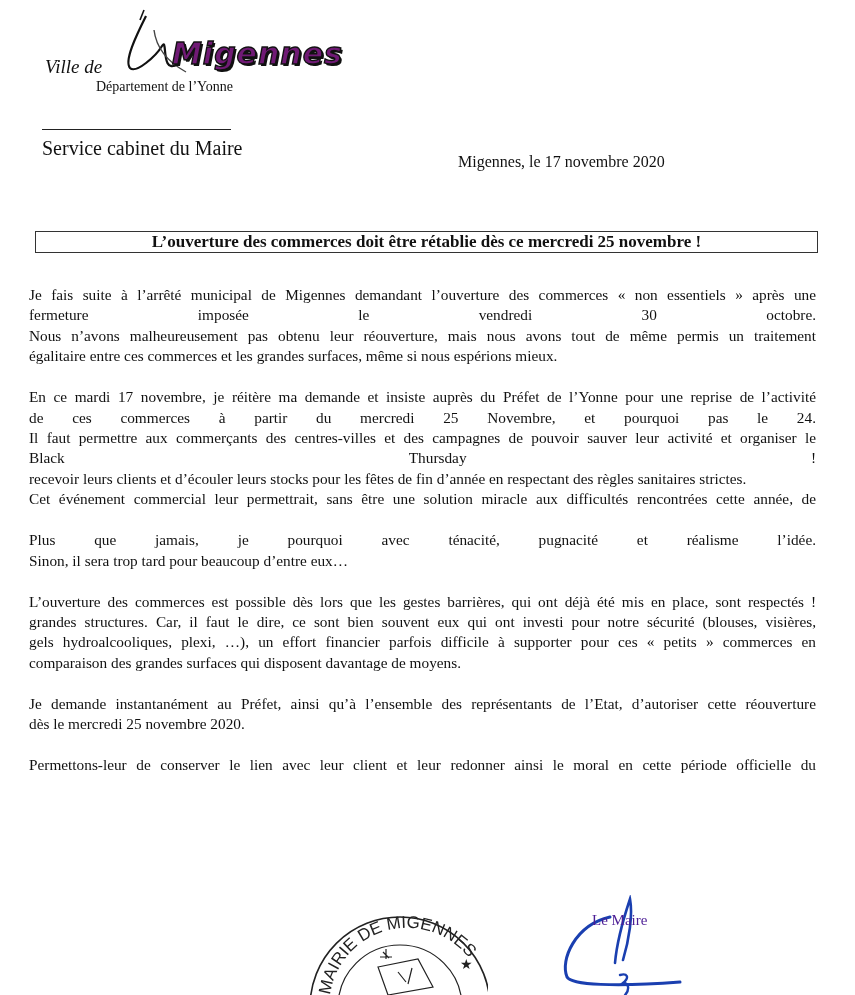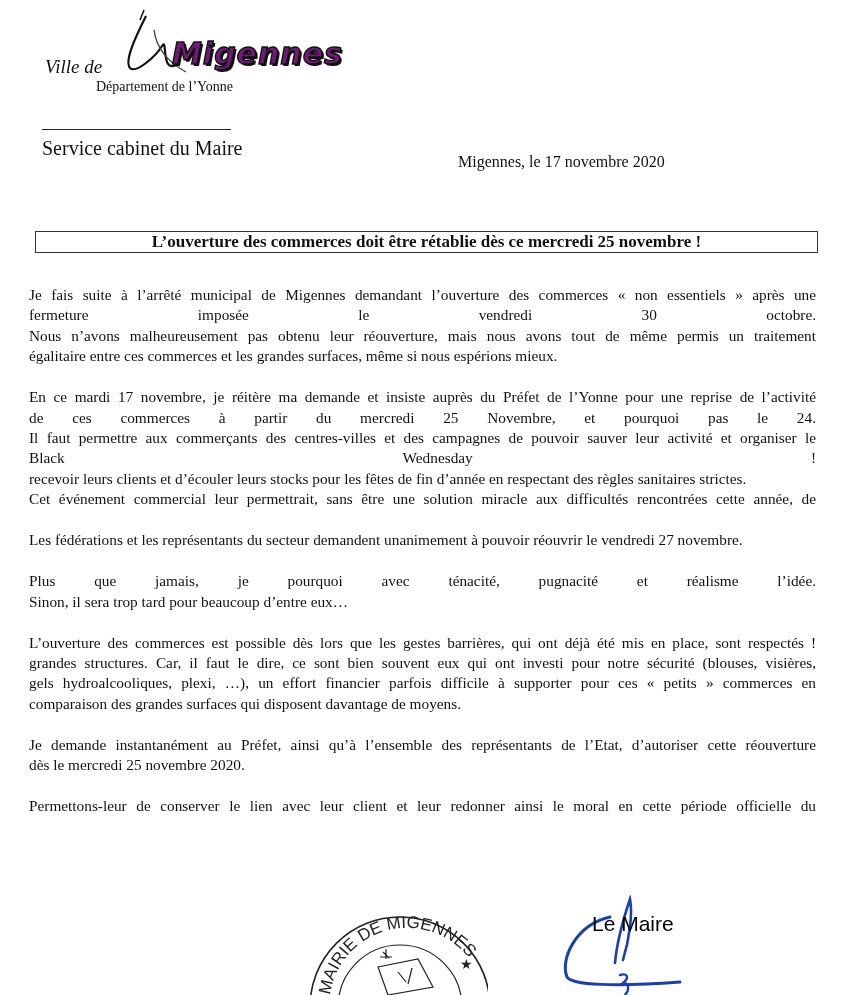--- a/index.html
+++ b/index.html
@@ -43,21 +43,21 @@
     .body-text {
       left: 29px; top: 285px; width: 787px;
       font-size: 15.3px; line-height: 20.4px;
     }
     .para { margin: 0 0 20.6px 0; text-align: justify; }
     .line { display: block; }
     .line.just { text-align: justify; text-align-last: justify; }
     .stamp { left: 308px; top: 897px; width: 180px; height: 98px; }
     .signature { left: 555px; top: 895px; width: 150px; height: 100px; }
     .maire-label {
-      left: 592px; top: 912px; font-family: Liberation Sans, sans-serif; font-size: 21px; color: #000000;
+      left: 592px; top: 912px; font-family: Liberation Serif, serif; font-size: 15px; color: #4c1d95;
     }
   </style>
 </head>
 <body>
 
 <div class="abs ville">Ville de</div>
 
 <div class="abs logo">
   <svg width="215" height="80" viewBox="0 0 215 80">
     <path d="M30 10 C 20 30, 8 55, 14 62 C 20 68, 40 50, 46 40 C 52 30, 44 70, 62 58" fill="none" stroke="#111" stroke-width="2.2"></path>
@@ -79,26 +79,23 @@
     <div class="para">
       <span class="line just">Je fais suite à l’arrêté municipal de Migennes demandant l’ouverture des commerces « non essentiels » après une</span>
       <span class="line just">fermeture imposée le vendredi 30 octobre.</span>
       <span class="line just">Nous n’avons malheureusement pas obtenu leur réouverture, mais nous avons tout de même permis un traitement</span>
       <span class="line">égalitaire entre ces commerces et les grandes surfaces, même si nous espérions mieux.</span>
     </div>
     <div class="para">
       <span class="line just">En ce mardi 17 novembre, je réitère ma demande et insiste auprès du Préfet de l’Yonne pour une reprise de l’activité</span>
       <span class="line just">de ces commerces à partir du mercredi 25 Novembre, et pourquoi pas le 24.</span>
       <span class="line just">Il faut permettre aux commerçants des centres-villes et des campagnes de pouvoir sauver leur activité et organiser le</span>
-      <span class="line just">Black Wednesday !</span>
+      <span class="line just">Black Thursday !</span>
       <span class="line">recevoir leurs clients et d’écouler leurs stocks pour les fêtes de fin d’année en respectant des règles sanitaires strictes.</span>
       <span class="line just">Cet événement commercial leur permettrait, sans être une solution miracle aux difficultés rencontrées cette année, de</span>
-    </div>
-    <div class="para">
-      <span class="line">Les fédérations et les représentants du secteur demandent unanimement à pouvoir réouvrir le vendredi 27 novembre.</span>
     </div>
     <div class="para">
       <span class="line just">Plus que jamais, je pourquoi avec ténacité, pugnacité et réalisme l’idée.</span>
       <span class="line">Sinon, il sera trop tard pour beaucoup d’entre eux…</span>
     </div>
     <div class="para">
       <span class="line just">L’ouverture des commerces est possible dès lors que les gestes barrières, qui ont déjà été mis en place, sont respectés !</span>
       <span class="line just">grandes structures. Car, il faut le dire, ce sont bien souvent eux qui ont investi pour notre sécurité (blouses, visières,</span>
       <span class="line just">gels hydroalcooliques, plexi, …), un effort financier parfois difficile à supporter pour ces « petits » commerces en</span>
       <span class="line">comparaison des grandes surfaces qui disposent davantage de moyens.</span>

